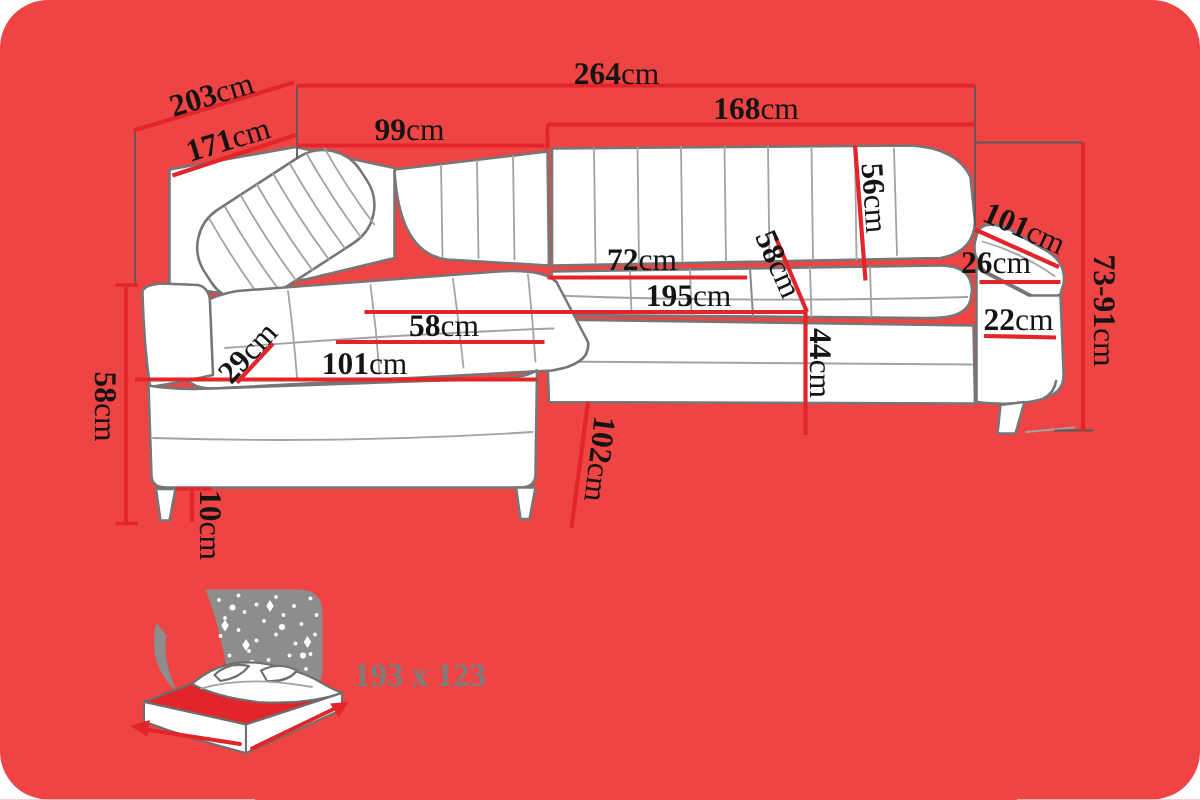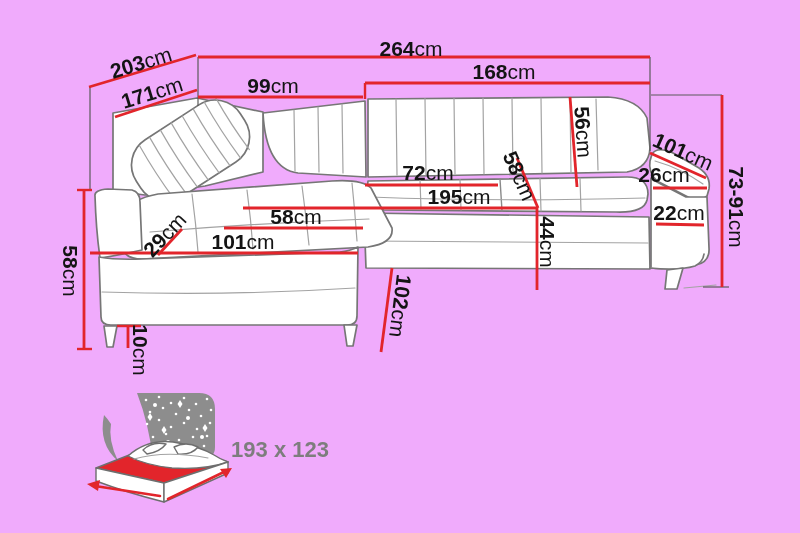--- a/index.html
+++ b/index.html
@@ -1,17 +1,17 @@
 <!DOCTYPE html>
 <html><head>
 <meta charset="utf-8">
 <style>
   html,body{margin:0;padding:0;background:#ffffff;}
-  #stage{position:relative;width:800px;height:533px;background:#f0abfc;overflow:hidden;
-         font-family:Liberation Sans, sans-serif;}
+  #stage{position:relative;width:800px;height:533px;background:#ef4444;overflow:hidden;
+         font-family:Liberation Serif, serif;border-radius:32px;}
   svg{display:block;}
   .outline{stroke:#767676;fill:#ffffff;stroke-width:1.7;stroke-linejoin:round;stroke-linecap:round;}
   .seam{stroke:#a3a3a3;fill:none;stroke-width:1.2;stroke-linecap:round;}
   .seam-dark{stroke:#8a8a8a;fill:none;stroke-width:1.4;stroke-linecap:round;}
   .ext{stroke:#5a5a5a;fill:none;stroke-width:1.2;}
   .dim-line{stroke-width:2.8;fill:none;stroke-linecap:butt;}
   .dim-tick{stroke-width:2.4;fill:none;}
   text.dim{font-size:21px;fill:#141414;}
   text.dim .v{font-weight:700;}
   text.dim .u{font-weight:400;}

